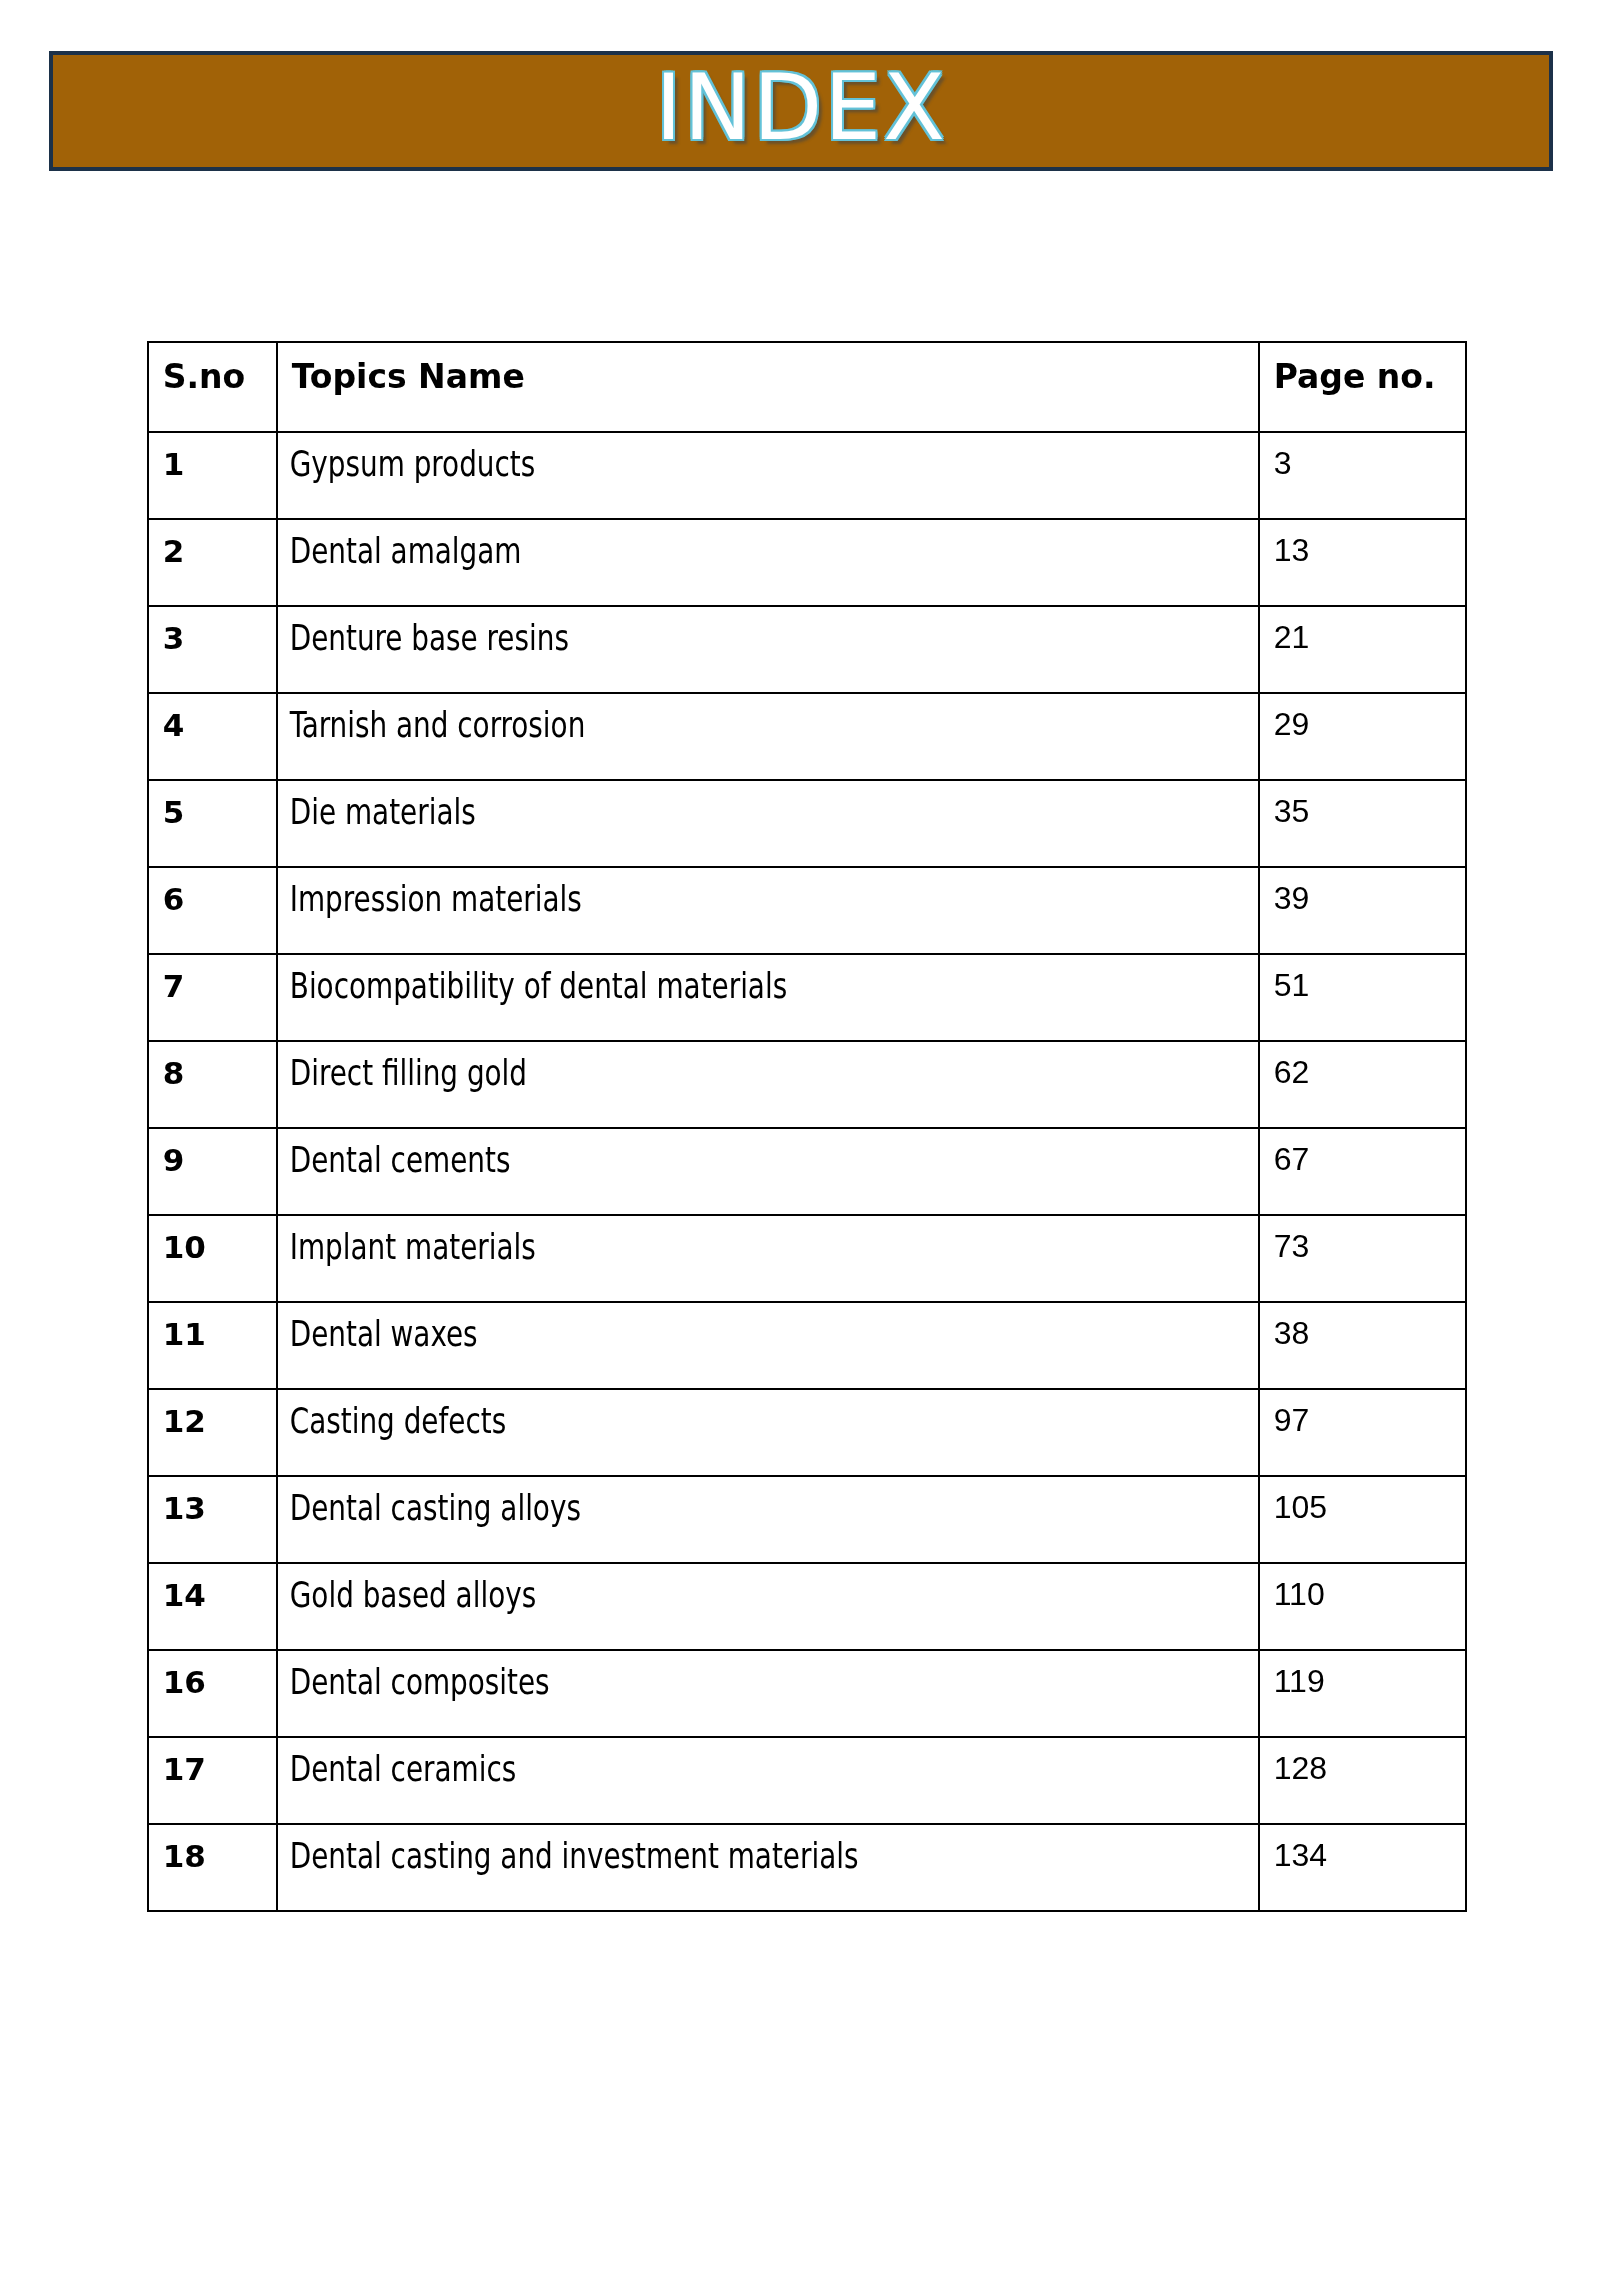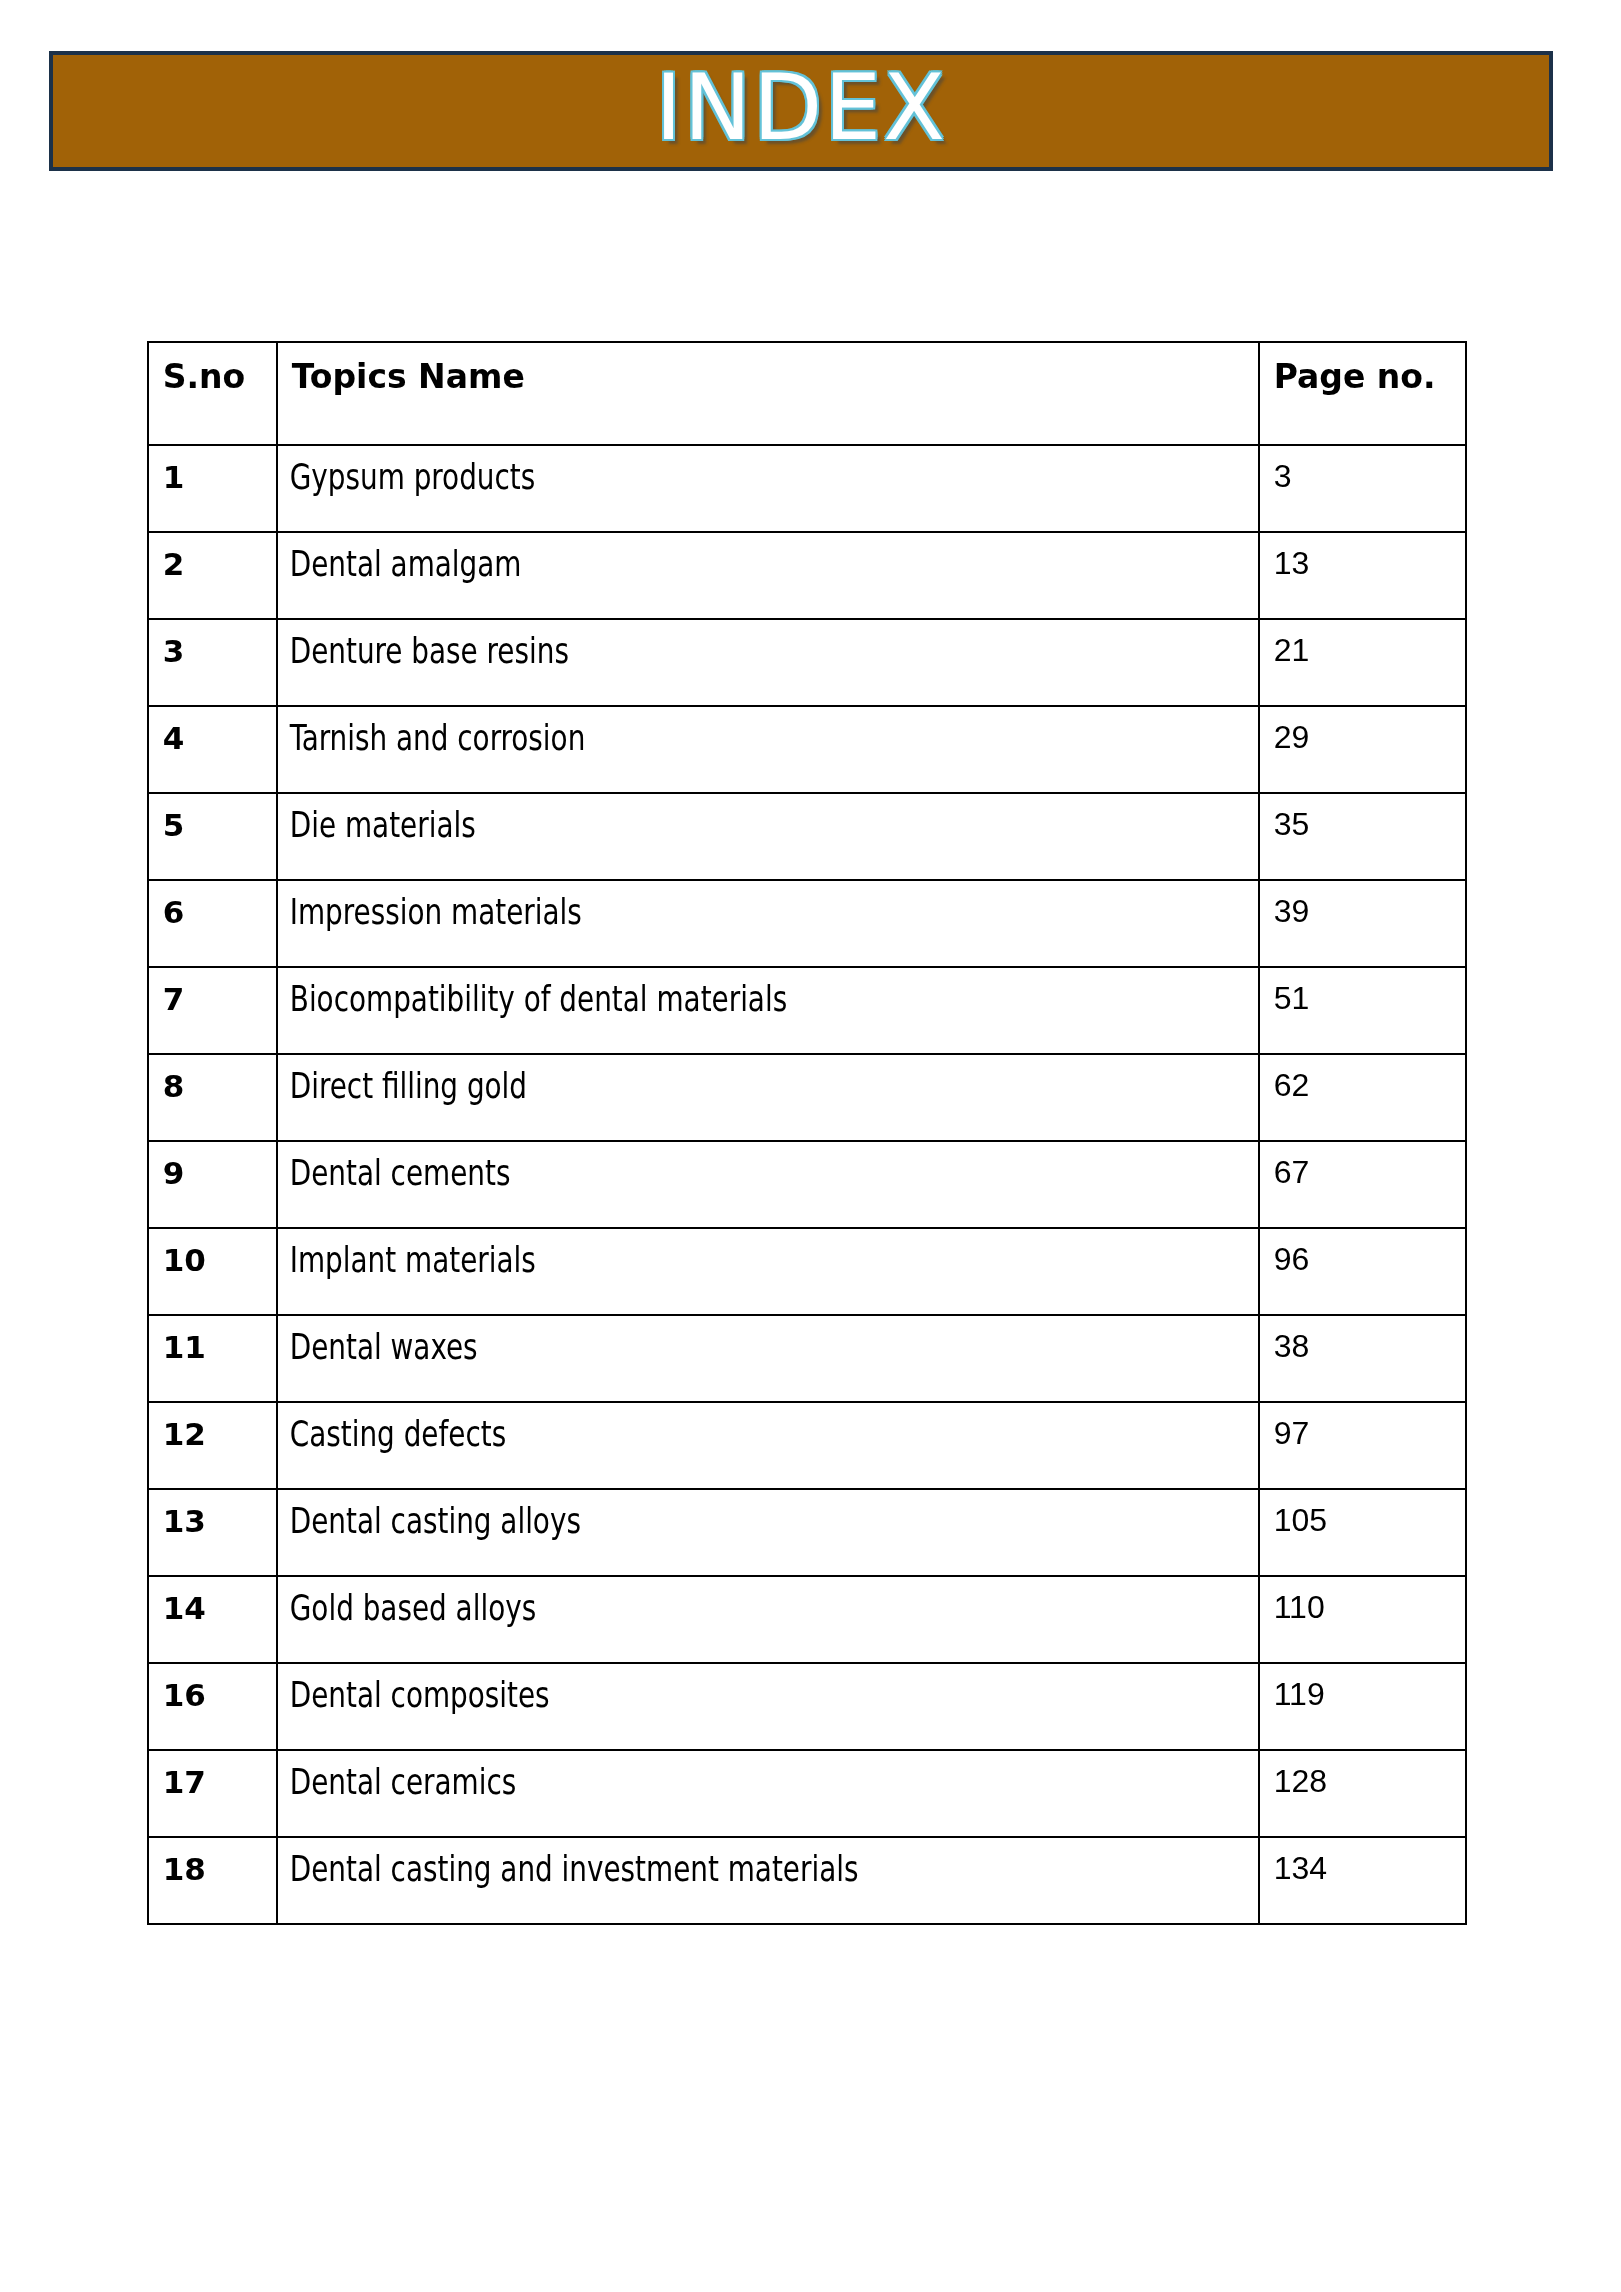--- a/index.html
+++ b/index.html
@@ -65,21 +65,21 @@
   #index-table td, #index-table th {
     border: 2px solid #000000;
     padding: 0;
     vertical-align: top;
     text-align: left;
     background: #ffffff;
   }
 
   
   .hdr-cell {
-    height: 103px;
+    height: 90px;
     box-sizing: border-box;
     margin-top: 8px;
   }
   .hdr-cell .cell-inner {
     padding: 15.7px 0 0 13.7px;
     font-family: "DejaVu Sans", sans-serif;
     font-size: 33px;
     font-weight: bold;
     color: #000000;
     line-height: 1.1;
@@ -246,21 +246,21 @@
         </td>
       </tr>
       <tr>
         <td class="data-cell">
           <div class="cell-sno">10</div>
         </td>
         <td class="data-cell">
           <div class="cell-topic">Implant materials</div>
         </td>
         <td class="data-cell">
-          <div class="cell-page">96</div>
+          <div class="cell-page">73</div>
         </td>
       </tr>
       <tr>
         <td class="data-cell">
           <div class="cell-sno">11</div>
         </td>
         <td class="data-cell">
           <div class="cell-topic">Dental waxes</div>
         </td>
         <td class="data-cell">

